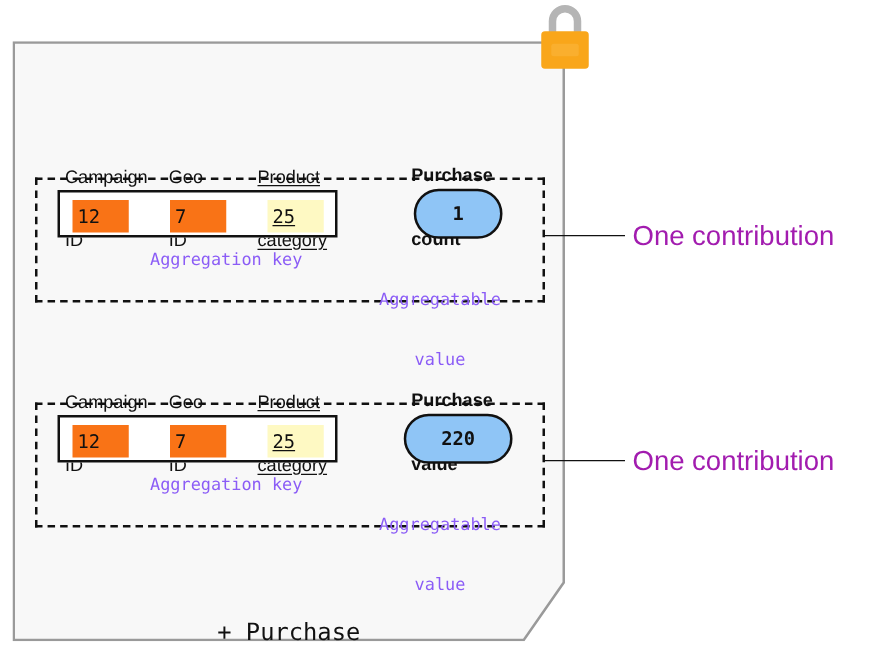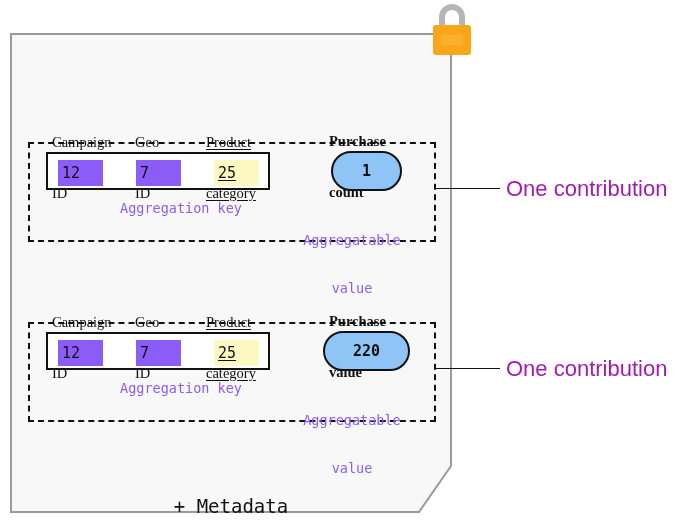--- a/index.html
+++ b/index.html
@@ -41,21 +41,21 @@
     position: absolute;
     left: 424px;
     top: 2px;
     width: 56px;
     height: 62px;
   }
 
   
   .colhead {
     position: absolute;
-    font-family: Liberation Serif, serif;
+    font-family: Liberation Sans, sans-serif;
     font-size: 14.5px;
     line-height: 17px;
     color: #111111;
     white-space: pre;
   }
   .colhead.bold { font-weight: bold; }
   .colhead .u { text-decoration: underline; text-underline-offset: 2px; }
 
   
   .contribution {
@@ -74,21 +74,21 @@
   .cell {
     position: absolute;
     font-family: "DejaVu Sans Mono", "Liberation Mono", monospace;
     font-size: 15px;
     line-height: 26px;
     color: #111111;
     text-align: left;
     box-sizing: border-box;
     padding-left: 4px;
   }
-  .cell.green  { background: #8b5cf6; }
+  .cell.green  { background: #f97316; }
   .cell.yellow { background: #fef9c3; }
   .cell .u { text-decoration: underline; text-underline-offset: 2px; }
 
   
   .pill {
     position: absolute;
     background: #8fc5f6;
     border: 2.5px solid #111111;
     border-radius: 999px;
     box-sizing: border-box;
@@ -211,21 +211,21 @@
   </div>
 
   <div class="pill" style="left:313px; top:298px; width:87px; height:40px;">220</div>
 
   <div class="annot" style="left:110px; top:347px;">Aggregation key</div>
   <div class="annot right" style="left:281px; top:347px; width:122px;">
     <div>Aggregatable</div>
     <div>value</div>
   </div>
 
-  <div id="metadata">+ Metadata</div>
+  <div id="metadata">+ Purchase</div>
 </div>
 
 <svg id="lock" viewBox="0 0 56 62">
   <path d="M18 26 L18 15 A10 10 0 0 1 38 15 L38 26" fill="none" stroke="#b5b5b5" stroke-width="6"></path>
   <rect x="9" y="23" width="38" height="30" rx="3" fill="#f9a61a"></rect>
   <rect x="17" y="33" width="22" height="10" rx="2" fill="#fbb63f" opacity="0.55"></rect>
 </svg>
 
 <div class="leader" style="left:436px; top:188px; width:64px;"></div>
 <div class="callout-label" style="left:506px; top:176px;">One contribution</div>

